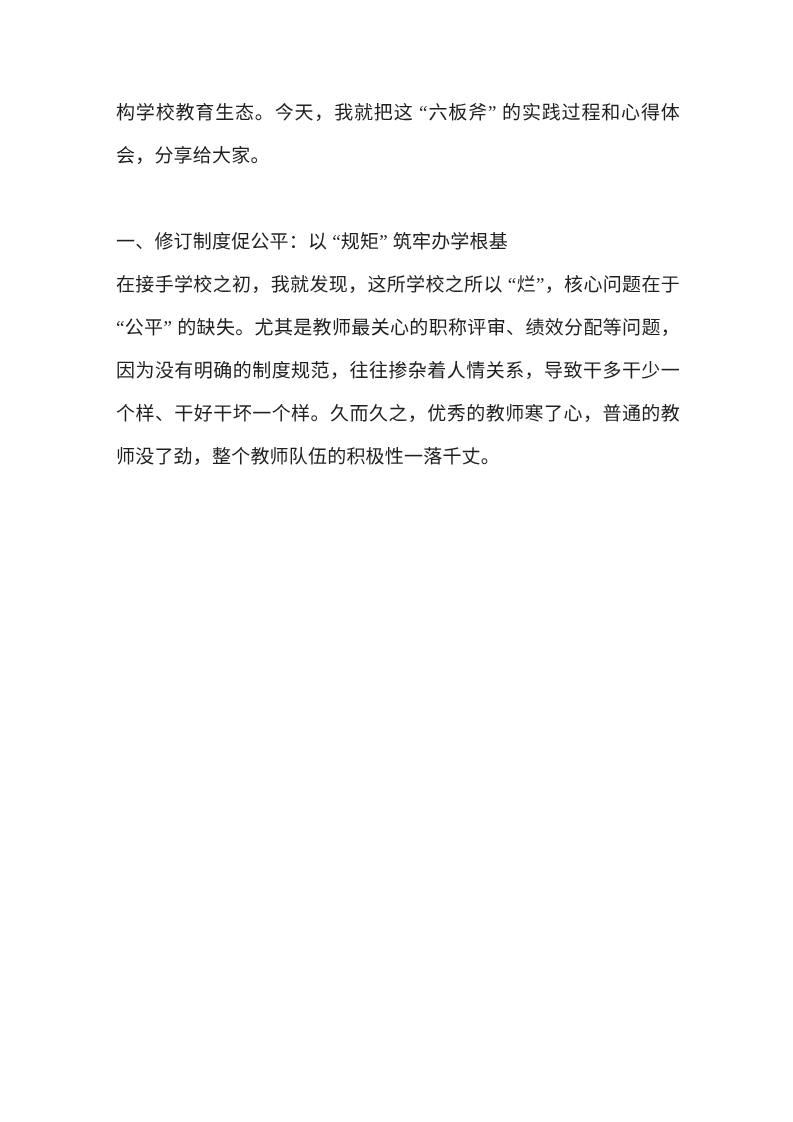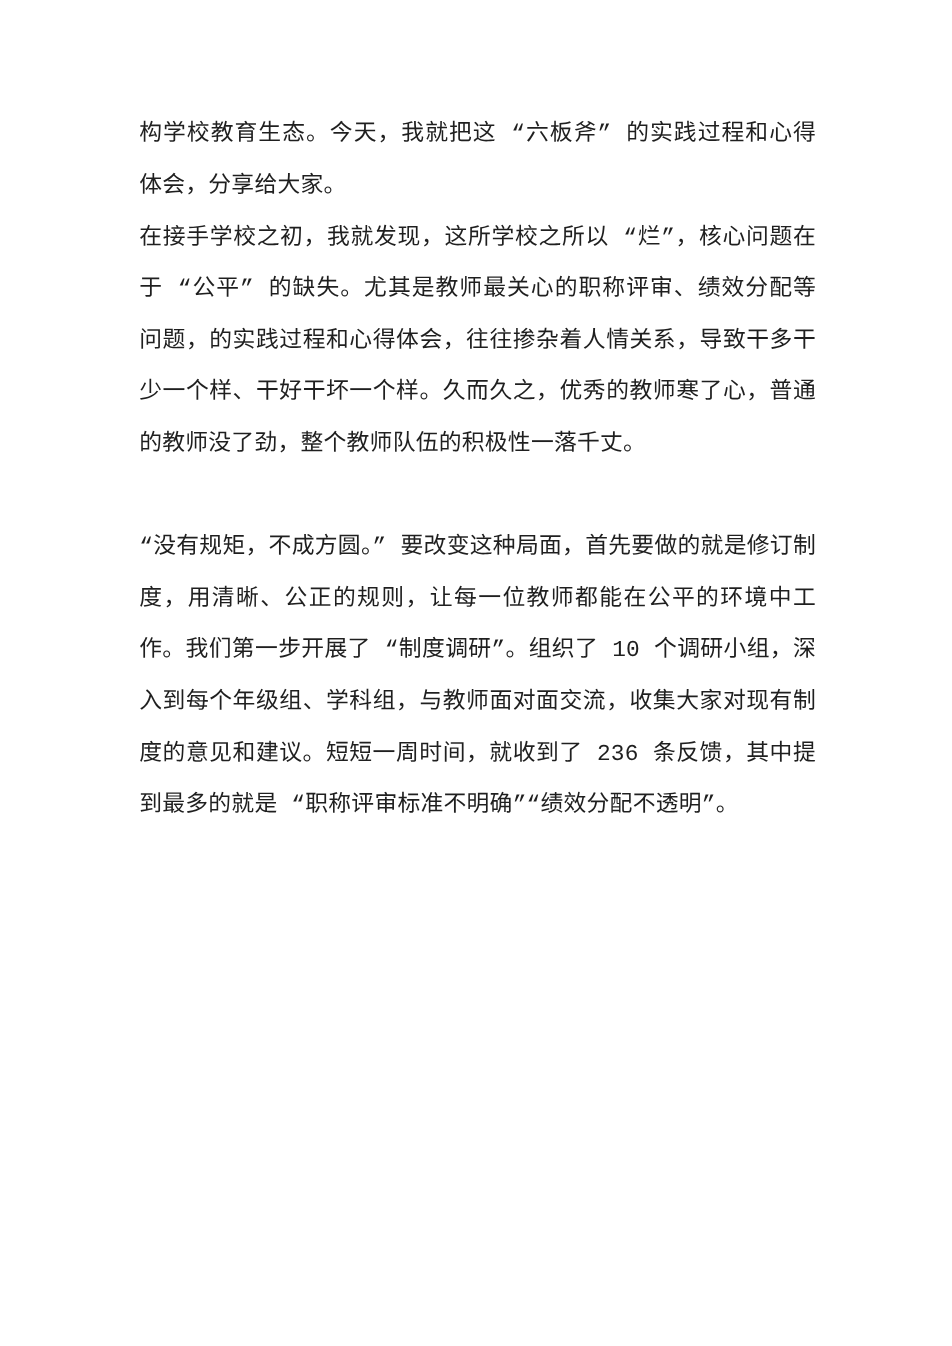--- a/index.html
+++ b/index.html
@@ -12,21 +12,21 @@
     height: 1122px;
     overflow: hidden;
   }
   .page {
     box-sizing: border-box;
     width: 793px;
     height: 1122px;
     padding: 91px 113px 0 116px;
     background: #ffffff;
     
-    font-family: Liberation Mono, monospace;
+    font-family: Liberation Serif, serif;
     color: #1f1f1f;
   }
   .para {
     margin: 0;
     font-size: 19px;
     line-height: 43px;
     text-align: justify;
     text-justify: inter-ideograph;
     word-break: break-all;
     letter-spacing: 0.2px;
@@ -39,19 +39,19 @@
     font-weight: normal; 
   }
 </style>
 </head>
 <body>
 
 <div class="page">
 
   <p class="para">构学校教育生态。今天，我就把这 “六板斧” 的实践过程和心得体会，分享给大家。</p>
 
+  <p class="para gap-before heading">一、修订制度促公平：以 “规矩” 筑牢办学根基</p>
 
-  <p class="para">在接手学校之初，我就发现，这所学校之所以 “烂”，核心问题在于 “公平” 的缺失。尤其是教师最关心的职称评审、绩效分配等问题，的实践过程和心得体会，往往掺杂着人情关系，导致干多干少一个样、干好干坏一个样。久而久之，优秀的教师寒了心，普通的教师没了劲，整个教师队伍的积极性一落千丈。</p>
+  <p class="para">在接手学校之初，我就发现，这所学校之所以 “烂”，核心问题在于 “公平” 的缺失。尤其是教师最关心的职称评审、绩效分配等问题，因为没有明确的制度规范，往往掺杂着人情关系，导致干多干少一个样、干好干坏一个样。久而久之，优秀的教师寒了心，普通的教师没了劲，整个教师队伍的积极性一落千丈。</p>
 
-  <p class="para gap-before">“没有规矩，不成方圆。” 要改变这种局面，首先要做的就是修订制度，用清晰、公正的规则，让每一位教师都能在公平的环境中工作。我们第一步开展了 “制度调研”。组织了 10 个调研小组，深入到每个年级组、学科组，与教师面对面交流，收集大家对现有制度的意见和建议。短短一周时间，就收到了 236 条反馈，其中提到最多的就是 “职称评审标准不明确”“绩效分配不透明”。</p>
 
 
 </div>
 
 </body></html>

